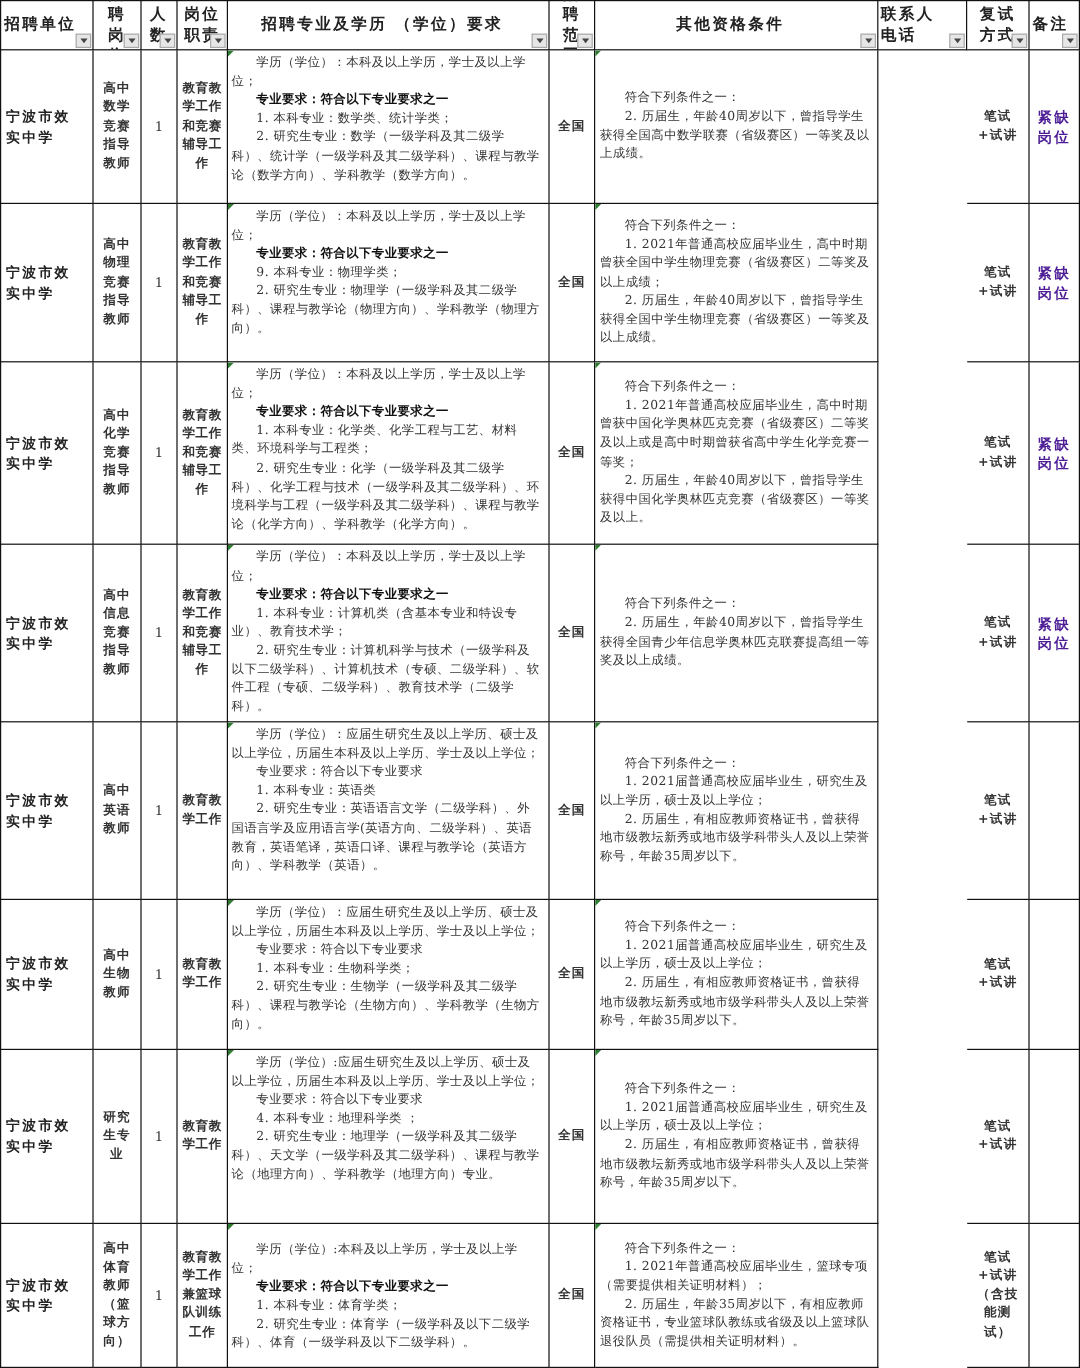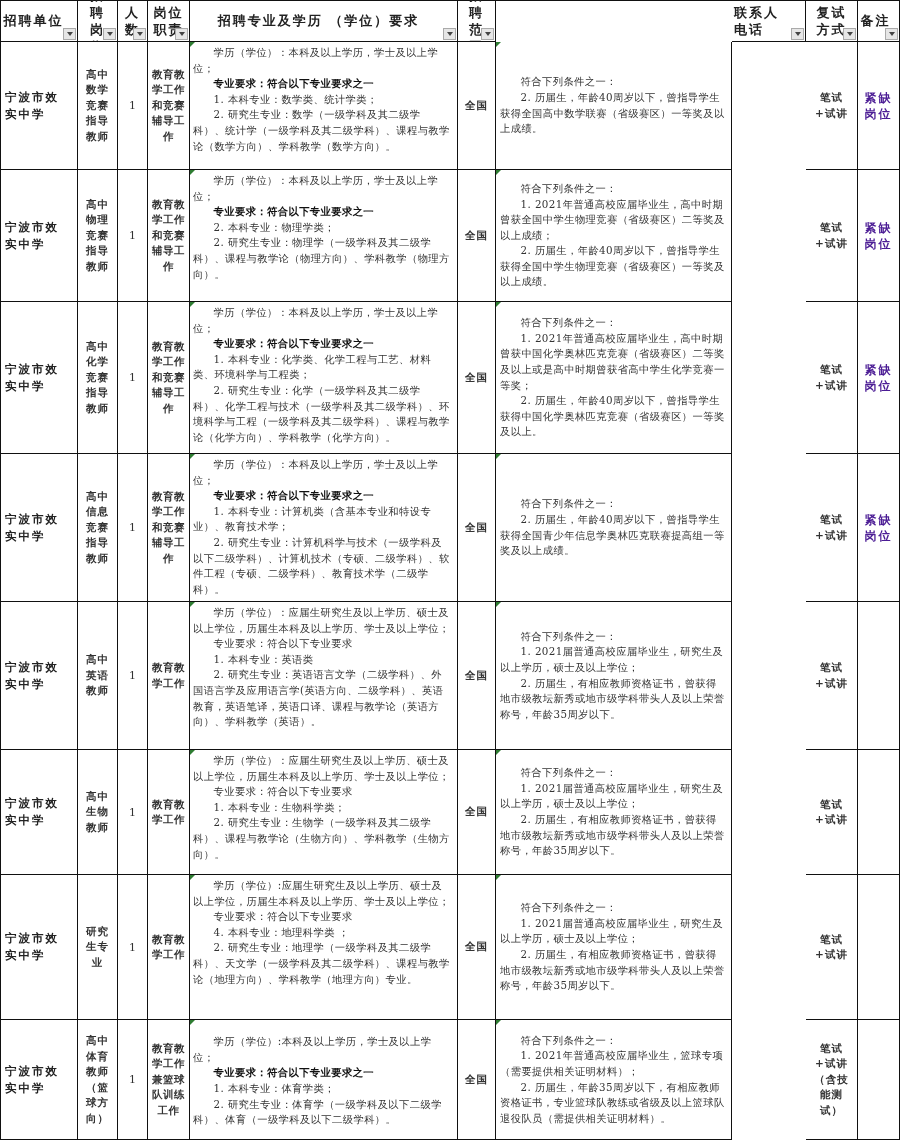--- a/index.html
+++ b/index.html
@@ -49,20 +49,24 @@
     <span class="dd"></span>
   </div>
   <div class="cell hdr" style="left:190px;top:0;width:268px;height:42px;">
     <span class="txt">招聘专业及学历 （学位）要求</span>
     <span class="dd"></span>
   </div>
   <div class="cell hdr" style="left:458px;top:0;width:38px;height:42px;">
     <span class="txt" style="padding:0;width:28px;">招聘范围</span>
     <span class="dd"></span>
   </div>
+  <div class="cell hdr" style="left:496px;top:0;width:236px;height:42px;">
+    <span class="txt">其他资格条件</span>
+    <span class="dd"></span>
+  </div>
   <div class="cell hdr" style="left:732px;top:0;width:74px;height:42px;justify-content:flex-start;">
     <span class="txt" style="padding:0 0 0 2px;width:52px;text-align:left;">联系人电话</span>
     <span class="dd"></span>
   </div>
   <div class="cell hdr" style="left:806px;top:0;width:52px;height:42px;">
     <span class="txt" style="padding:0;width:44px;">复试方式</span>
     <span class="dd"></span>
   </div>
   <div class="cell hdr" style="left:858px;top:0;width:42px;height:42px;">
     <span class="txt" style="padding:0 6px 0 0;">备注</span>
@@ -116,21 +120,21 @@
       <span>1</span>
     </div>
     <div class="cell small" style="left: 148px; top: 170px; width: 42px; height: 132px; padding: 0px 2px;">
       <span style="width: 36px; display: block; letter-spacing: 0.5px;">教育教学工作和竞赛辅导工作</span>
     </div>
     <div class="cell req" style="left: 190px; top: 170px; width: 268px; height: 132px;">
       <span class="tri"></span>
       <div>
         <p><span>学历（学位）：本科及以上学历，学士及以上学位；</span></p>
         <p><b>专业要求：符合以下专业要求之一</b></p>
-        <p><span>2. 本科专业：物理学类；</span></p>
+        <p><span>9. 本科专业：物理学类；</span></p>
         <p><span>2. 研究生专业：物理学（一级学科及其二级学科）、课程与教学论（物理方向）、学科教学（物理方向）。</span></p>
       </div>
     </div>
     <div class="cell small" style="left: 458px; top: 170px; width: 38px; height: 132px; padding: 0px;">
       <span>全国</span>
     </div>
     <div class="cell cond" style="left: 496px; top: 170px; width: 236px; height: 132px;">
       <span class="tri"></span>
       <div>
         <p>符合下列条件之一：</p>

